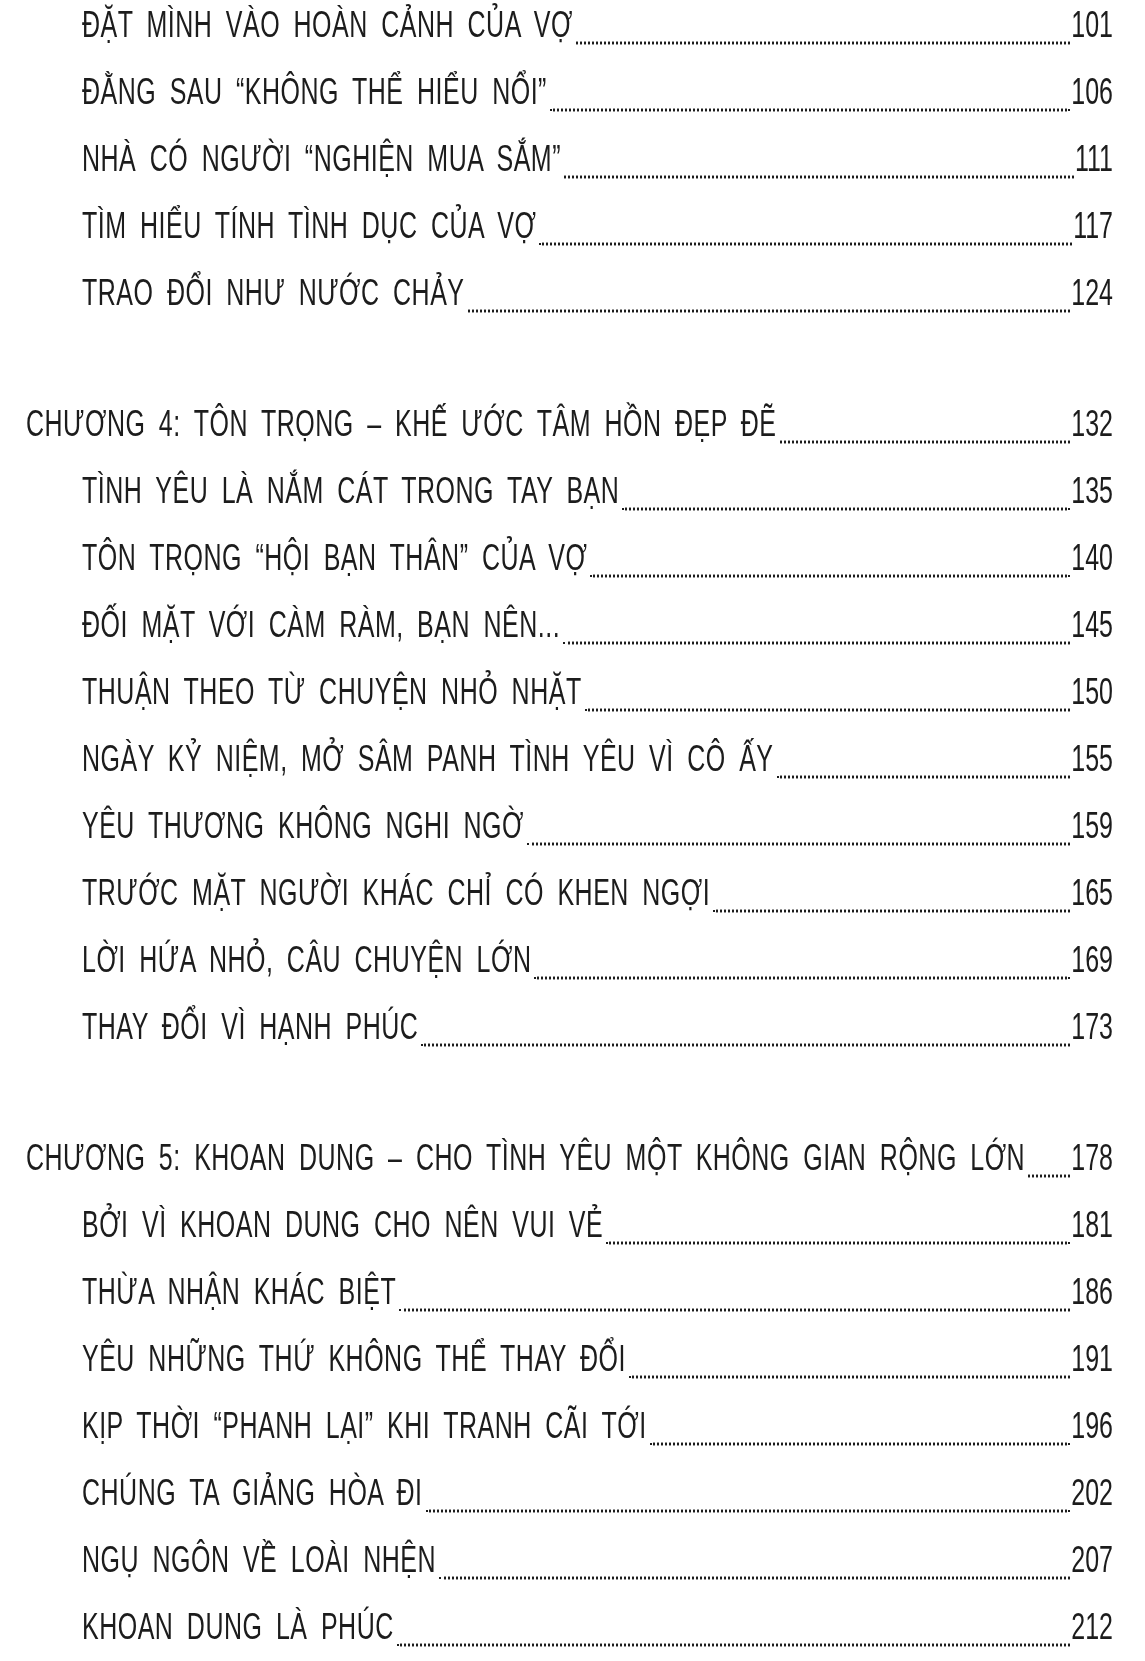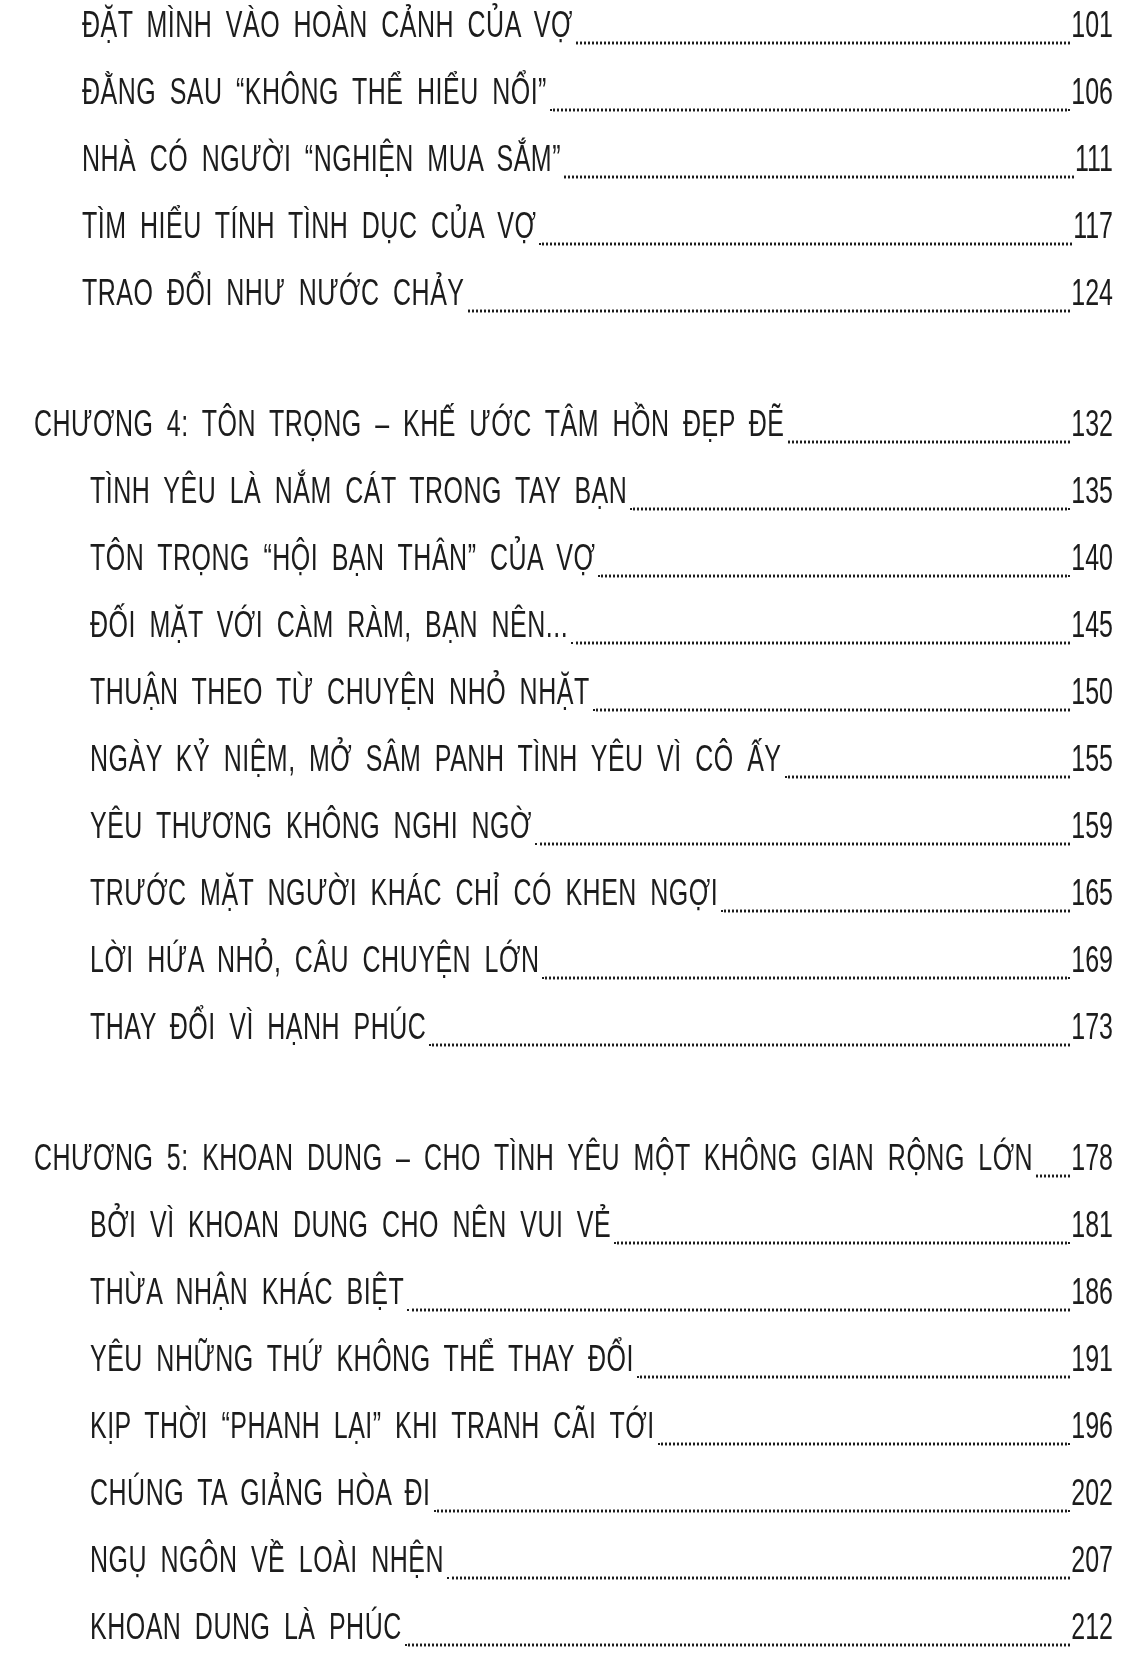--- a/index.html
+++ b/index.html
@@ -16,21 +16,20 @@
   }
   #toc {
     position: absolute;
     top: -14px;
     left: 0;
     right: 0;
     padding: 0 32px 0 26px;
   }
   .section + .section {
     margin-top: 64px;
-    margin-left: 8px;
   }
   .row {
     height: 67px;
     display: flex;
     align-items: flex-end;
     color: #1c1c1c;
     transform: scaleY(1.45);
     transform-origin: 50% 57px;
   }
   .row.item {

